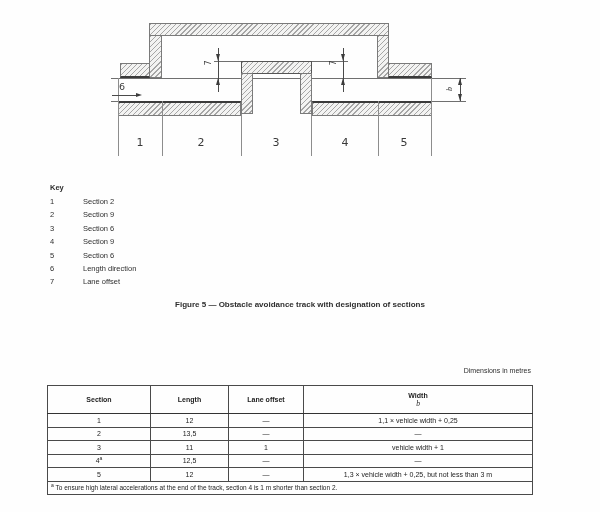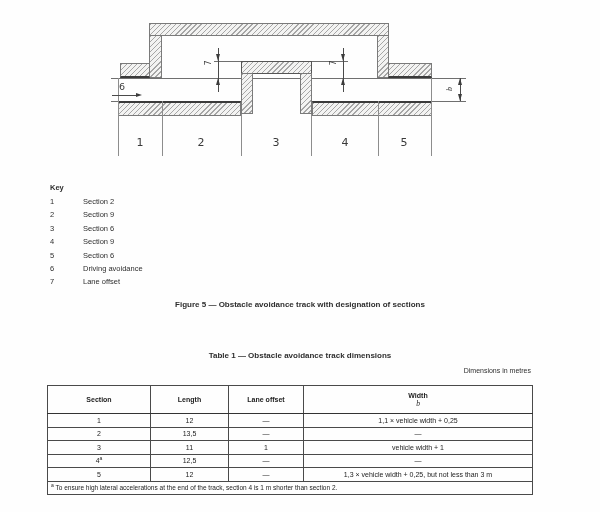--- a/index.html
+++ b/index.html
@@ -122,30 +122,29 @@
     <div class="key-row">
         <span class="key-num">4</span>
         <span>Section 9</span>
       </div>
     <div class="key-row">
         <span class="key-num">5</span>
         <span>Section 6</span>
       </div>
     <div class="key-row">
         <span class="key-num">6</span>
-        <span>Driving avoidance</span>
+        <span>Length direction</span>
       </div>
     <div class="key-row">
         <span class="key-num">7</span>
         <span>Lane offset</span>
       </div>
   </div>
 
   <div class="figcap">Figure 5 — Obstacle avoidance track with designation of sections</div>
-  <div class="tabcap">Table 1 — Obstacle avoidance track dimensions</div>
   <div class="dimnote">Dimensions in metres</div>
 
   <table class="dim">
     <colgroup>
       <col style="width:103px">
         <col style="width:78px">
         <col style="width:75px">
         <col style="width:229px">
     </colgroup>
     <thead>

